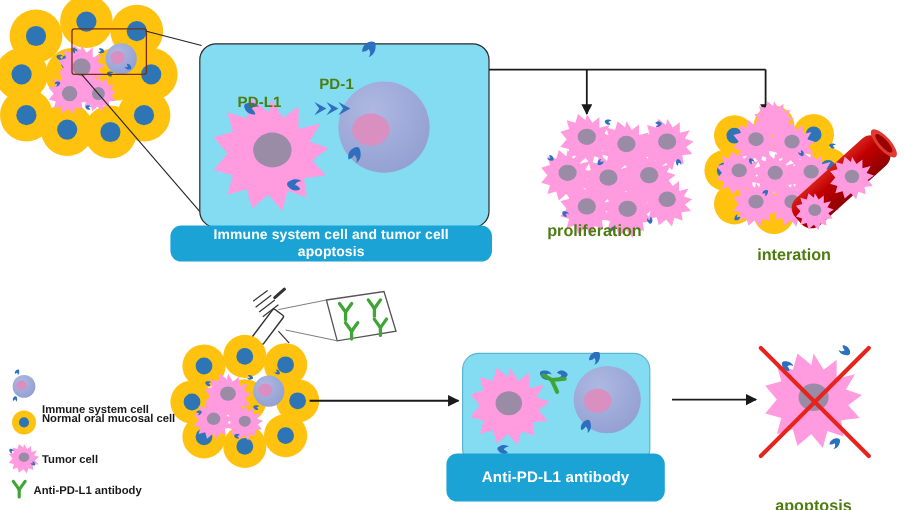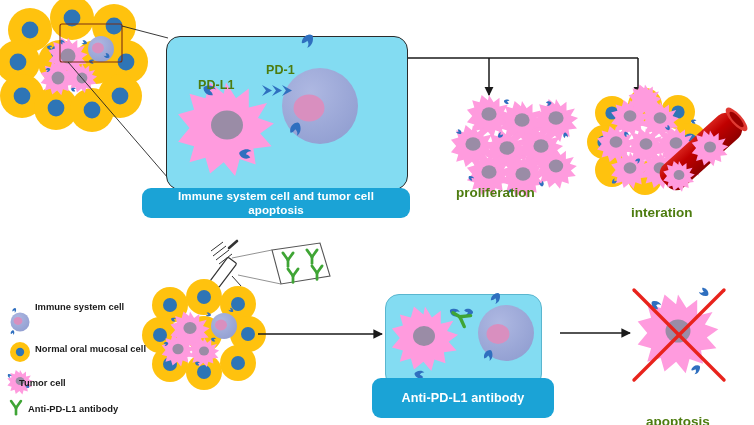--- a/index.html
+++ b/index.html
@@ -463,18 +463,18 @@
   <div class="lbl lbl-outcome" style="left:631px;top:205px;">interation</div>
 
   <div class="caption cap-bot" style="left:372px;top:378px;width:182px;height:40px;">
     <span>
       <span>Anti-PD-L1 antibody</span>
     </span>
   </div>
 
   <div class="lbl lbl-outcome" style="left:646px;top:414px;">apoptosis</div>
 
-  <div class="lbl lbl-legend" style="left:35px;top:301px;">Immune system cell</div>
+  <div class="lbl lbl-legend" style="left:35px;top:335px;">Immune system cell</div>
   <div class="lbl lbl-legend" style="left:35px;top:343px;">Normal oral mucosal cell</div>
-  <div class="lbl lbl-legend" style="left:19px;top:377px;">Tumor cell</div>
+  <div class="lbl lbl-legend" style="left:35px;top:377px;">Tumor cell</div>
   <div class="lbl lbl-legend" style="left:28px;top:403px;">Anti-PD-L1 antibody</div>
 
 </div>
 
 </body></html>

